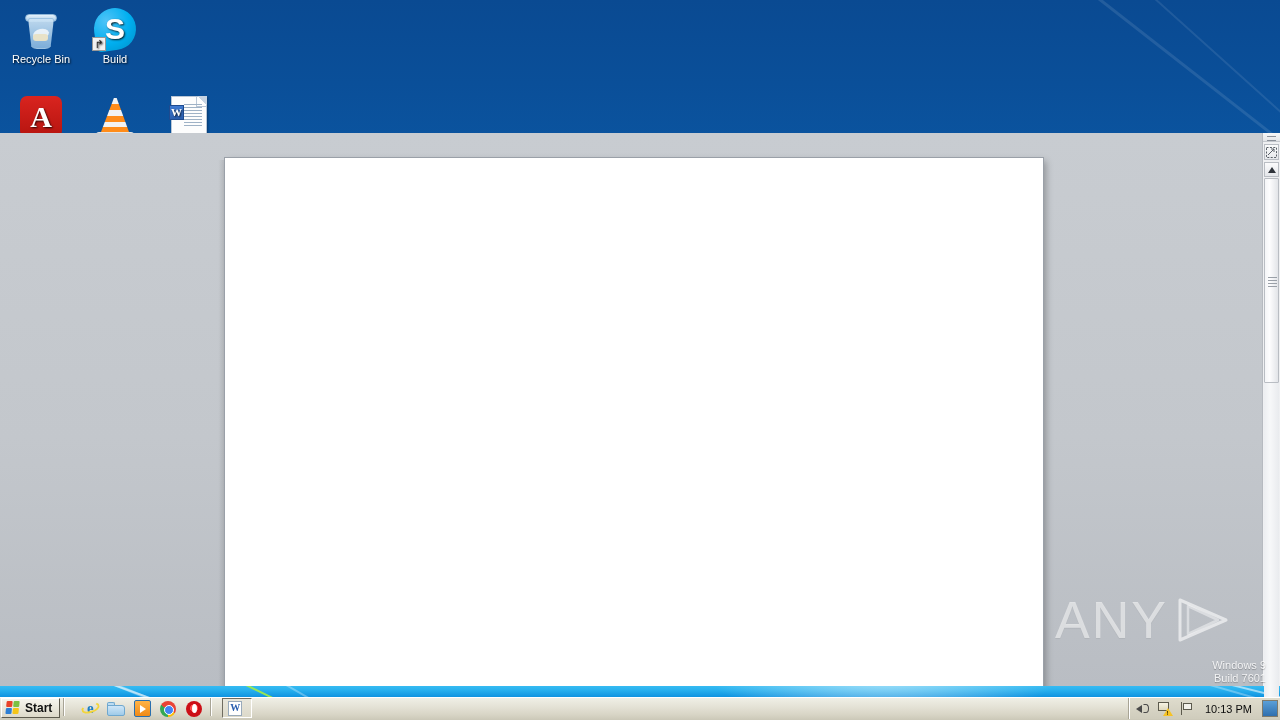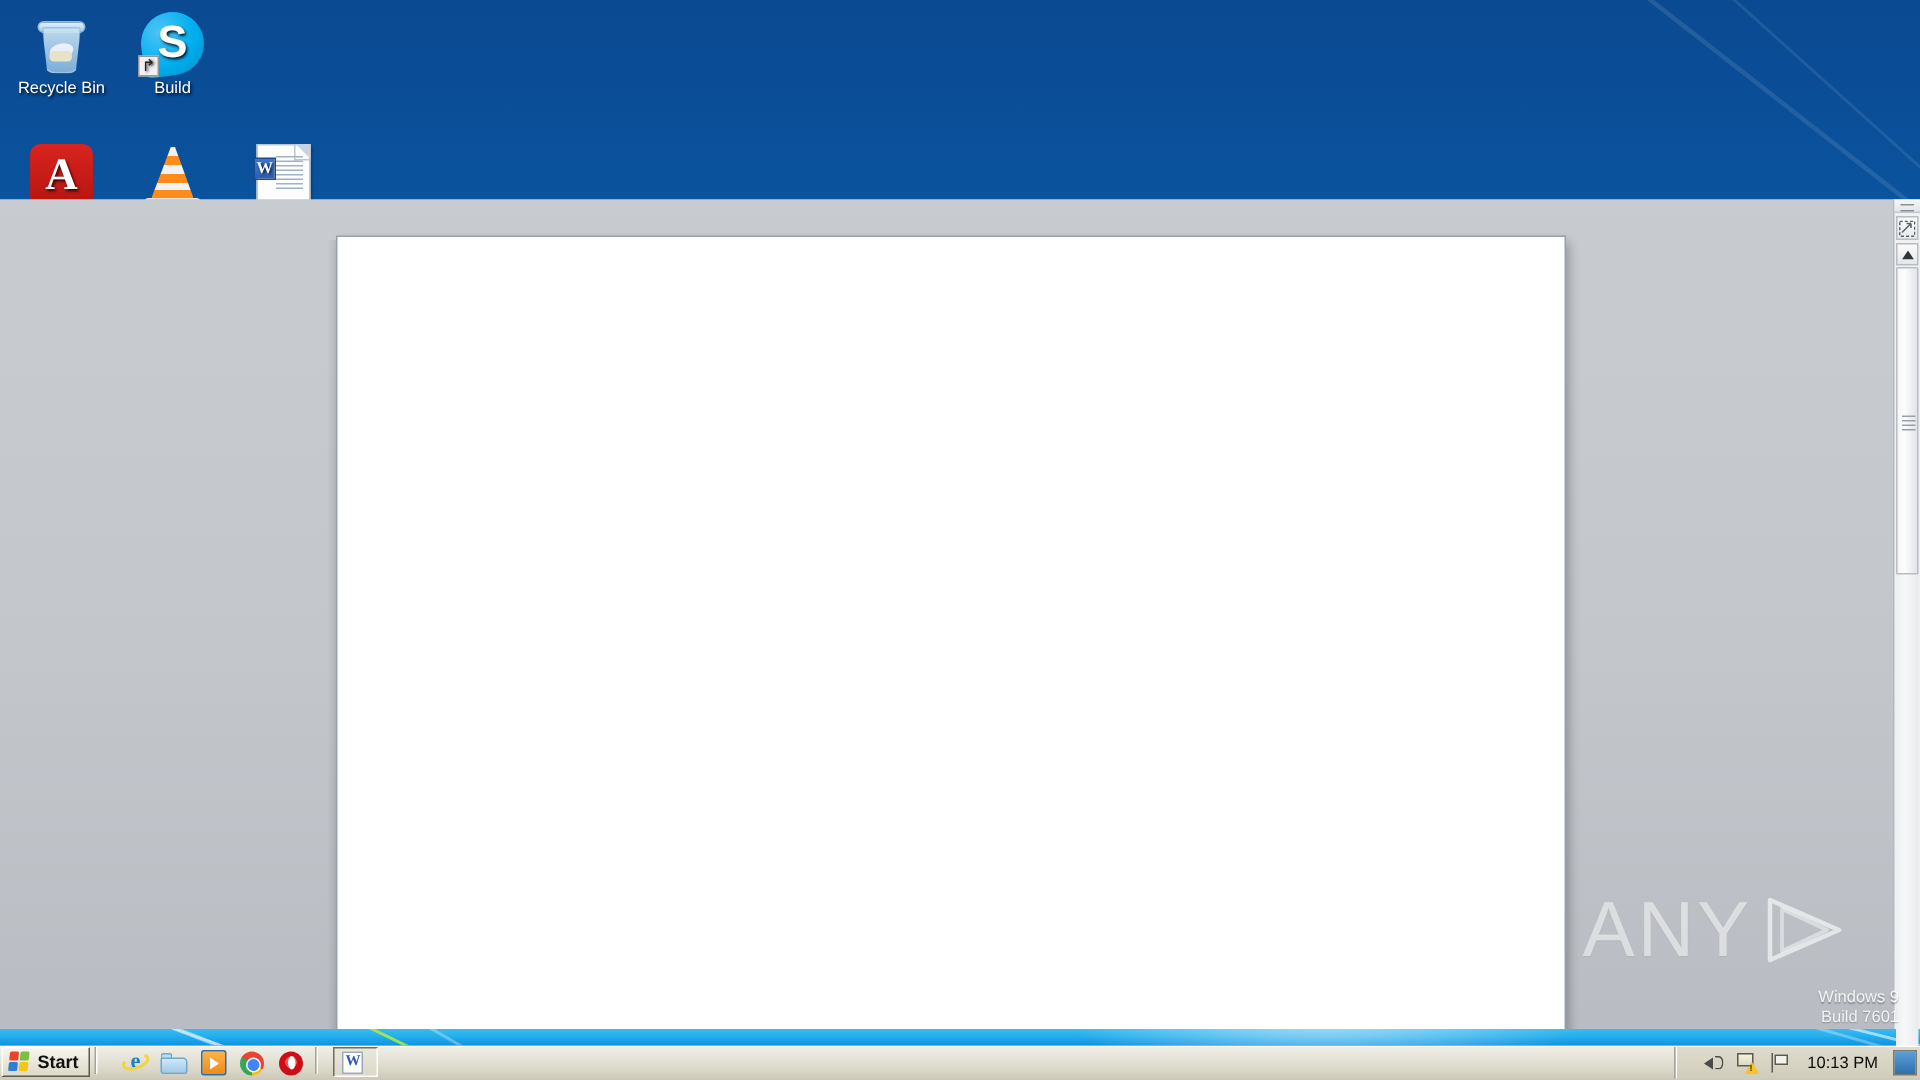--- a/index.html
+++ b/index.html
@@ -279,21 +279,21 @@
   .task-btn{
     height:20px; min-width:28px; padding:0 5px;
     display:flex; align-items:center; gap:4px;
     background:linear-gradient(180deg,#e9e7dc,#dcd9ca);
     border:1px solid; border-color:#6f6c60 #fff #fff #6f6c60;
     font-size:11px; color:#111;
   }
 
   #tray{
     margin-left:auto; height:21px; display:flex; align-items:center; gap:6px;
-    padding:0 2px 0 18px;
+    padding:0 2px 0 6px;
     background:linear-gradient(180deg,#dfdccd,#cfccbc);
     border-left:1px solid #a8a495;
     box-shadow:inset 1px 0 0 #fff;
   }
   #tray .tray-icon{ width:16px; height:16px; position:relative; display:flex;
                     align-items:center; justify-content:center; }
   #tray-clock{ font-size:11px; color:#0b0b0b; padding:0 4px; }
   #show-desktop{
     width:16px; height:17px;
     background:linear-gradient(180deg,#5a9fd8,#2f6fae);

